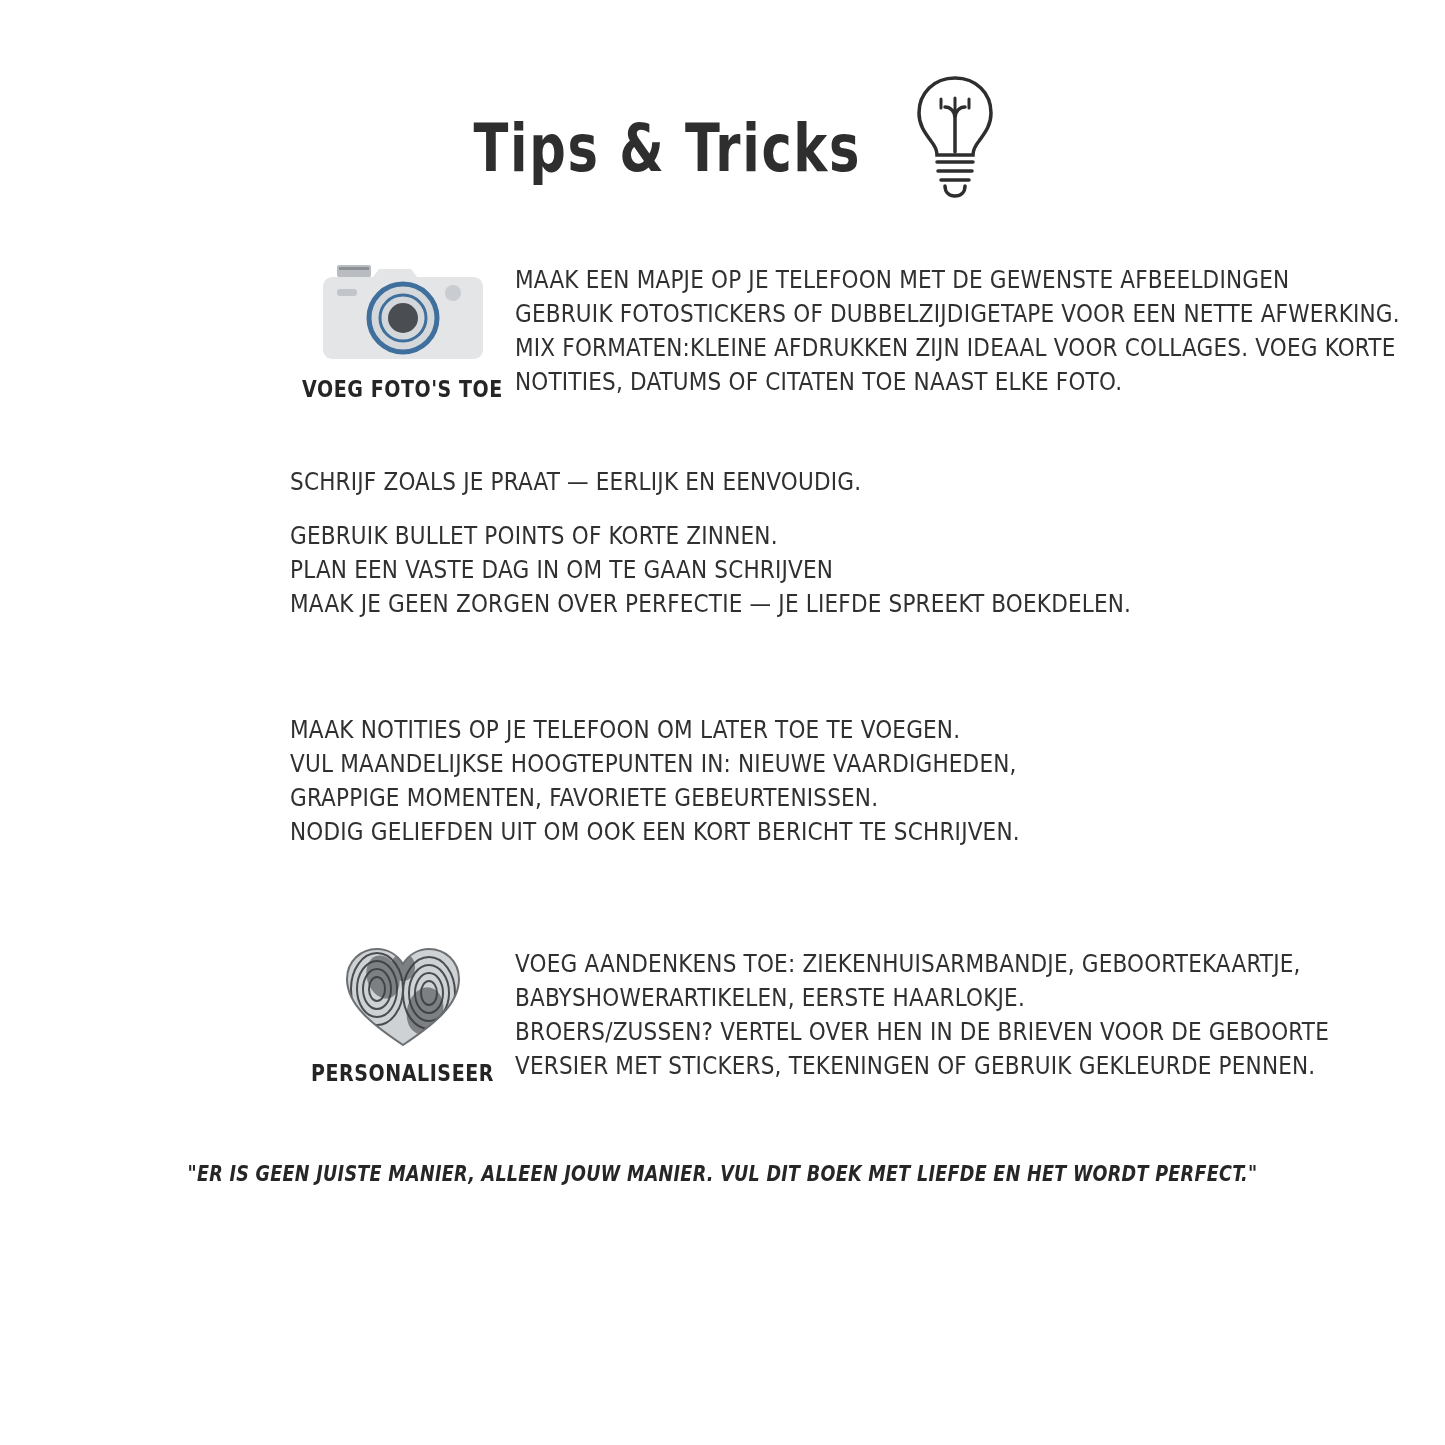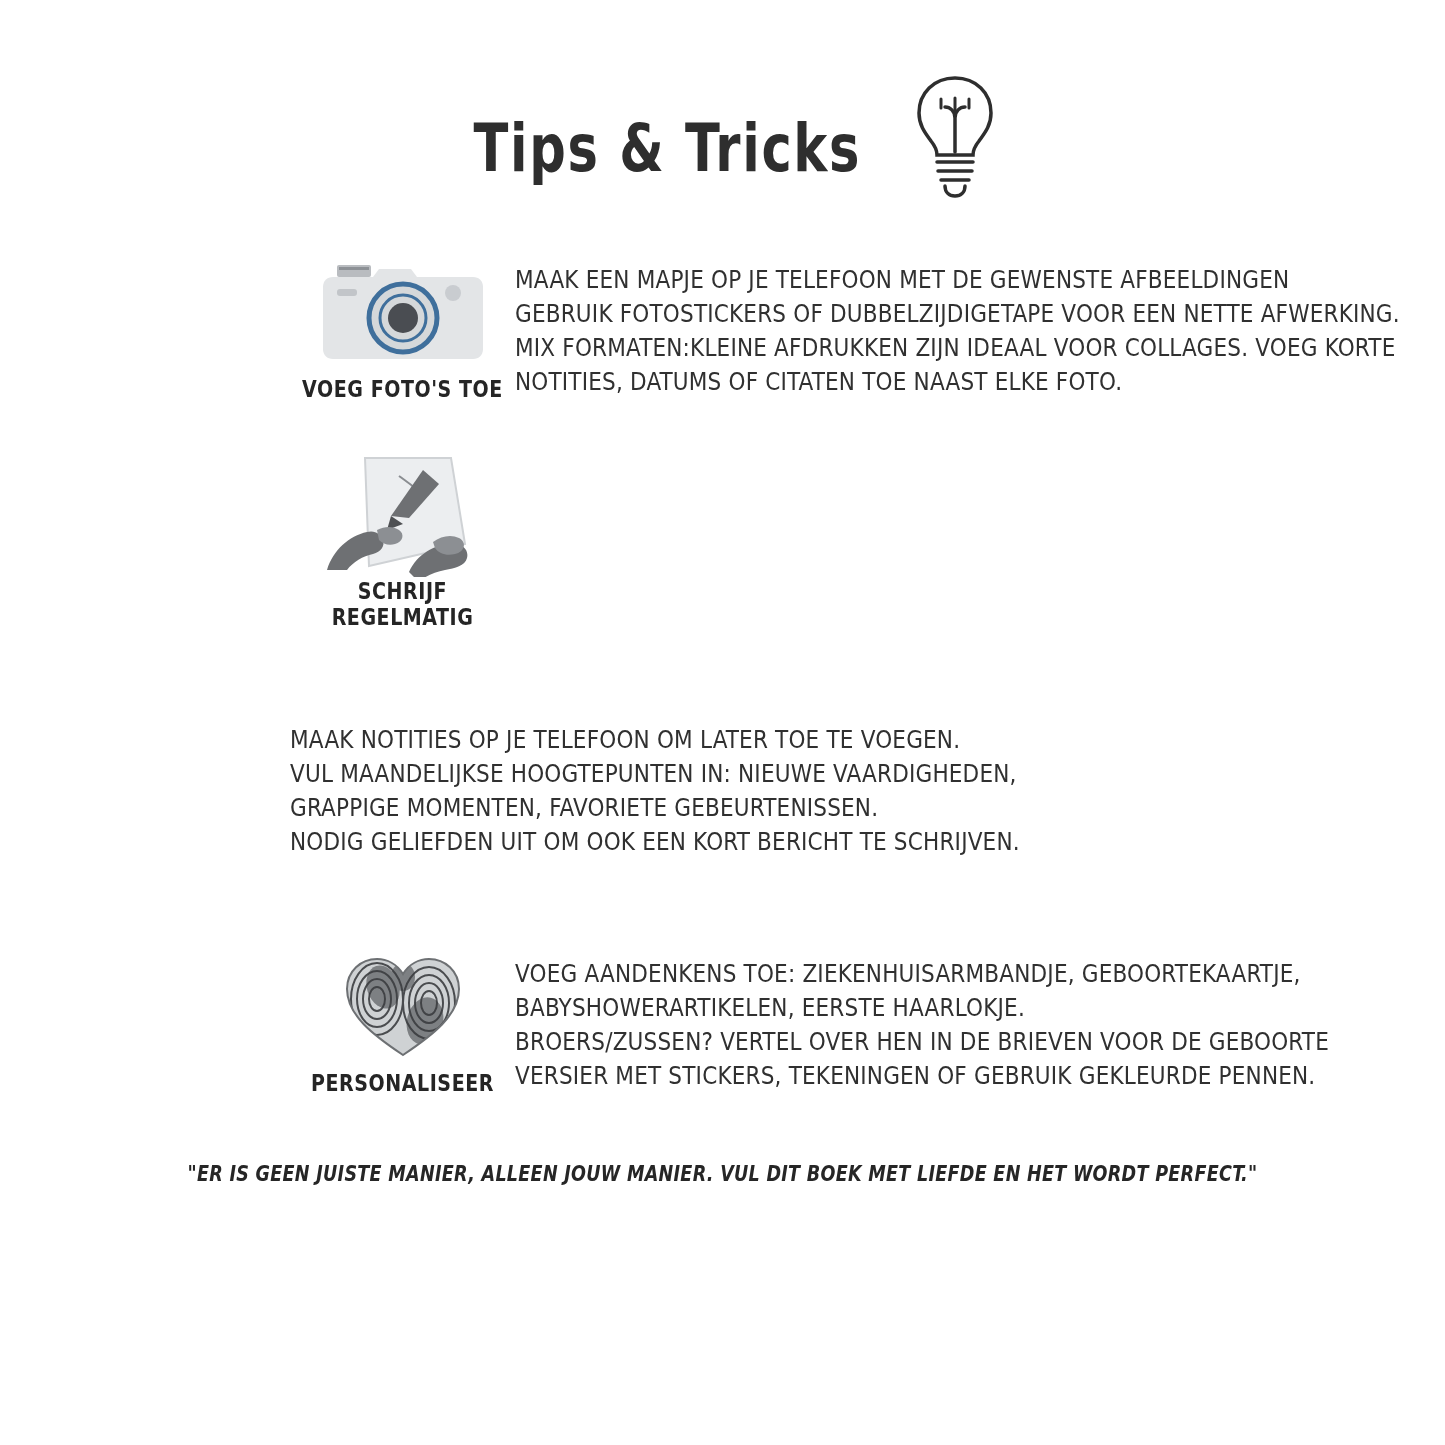--- a/index.html
+++ b/index.html
@@ -158,34 +158,25 @@
       </div>
       <div class="tip-text-col">
         <div class="tip-line">MAAK EEN MAPJE OP JE TELEFOON MET DE GEWENSTE AFBEELDINGEN</div>
         <div class="tip-line">GEBRUIK FOTOSTICKERS OF DUBBELZIJDIGETAPE VOOR EEN NETTE AFWERKING.</div>
         <div class="tip-line">MIX FORMATEN:KLEINE AFDRUKKEN ZIJN IDEAAL VOOR COLLAGES. VOEG KORTE</div>
         <div class="tip-line">NOTITIES, DATUMS OF CITATEN TOE NAAST ELKE FOTO.</div>
       </div>
     </div>
 
     <div class="tip-row row-write spaced">
-      <div class="tip-icon-col">
-        <div class="tip-icon-art">
-          <svg width="180" height="125" viewBox="0 0 180 125" xmlns="http://www.w3.org/2000/svg">
-            <path d="M52 6h86l14 86-96 22z" fill="#eceef0" stroke="#cfd2d5" stroke-width="2"></path>
-            <path d="M86 24c8 6 18 12 26 22" stroke="#8a8d91" stroke-width="2" fill="none"></path>
-            <path d="M110 18l16 14-30 34-18-2z" fill="#6e7073"></path>
-            <path d="M78 64l-4 14 16-6z" fill="#4e5053"></path>
-            <path d="M14 118c6-20 22-34 40-38 8-2 14 2 16 8 2 6-2 12-10 14-10 2-20 8-26 16z" fill="#6e7073"></path>
-            <path d="M64 78c8-4 16-4 22 0 6 4 4 12-4 14-6 2-12 0-16-4z" fill="#8c8f93"></path>
-            <path d="M96 120c8-18 26-28 44-28 10 0 16 6 14 14-2 8-12 10-22 12-10 2-20 6-26 12z" fill="#6e7073"></path>
-            <path d="M120 90c8-6 18-8 26-4 8 4 6 14-4 16-8 2-16 0-20-6z" fill="#8c8f93"></path>
-          </svg>
-        </div>
-        <div class="tip-label">SCHRIJF REGELMATIG</div>
+      <div class="tip-text-col">
+        <div class="tip-line">SCHRIJF ZOALS JE PRAAT — EERLIJK EN EENVOUDIG.</div>
+        <div class="tip-line">GEBRUIK BULLET POINTS OF KORTE ZINNEN.</div>
+        <div class="tip-line">PLAN EEN VASTE DAG IN OM TE GAAN SCHRIJVEN</div>
+        <div class="tip-line">MAAK JE GEEN ZORGEN OVER PERFECTIE — JE LIEFDE SPREEKT BOEKDELEN.</div>
       </div>
     </div>
 
     <div class="tip-row row-flex">
       <div class="tip-text-col">
         <div class="tip-line">MAAK NOTITIES OP JE TELEFOON OM LATER TOE TE VOEGEN.</div>
         <div class="tip-line">VUL MAANDELIJKSE HOOGTEPUNTEN IN: NIEUWE VAARDIGHEDEN,</div>
         <div class="tip-line">GRAPPIGE MOMENTEN, FAVORIETE GEBEURTENISSEN.</div>
         <div class="tip-line">NODIG GELIEFDEN UIT OM OOK EEN KORT BERICHT TE SCHRIJVEN.</div>
       </div>

